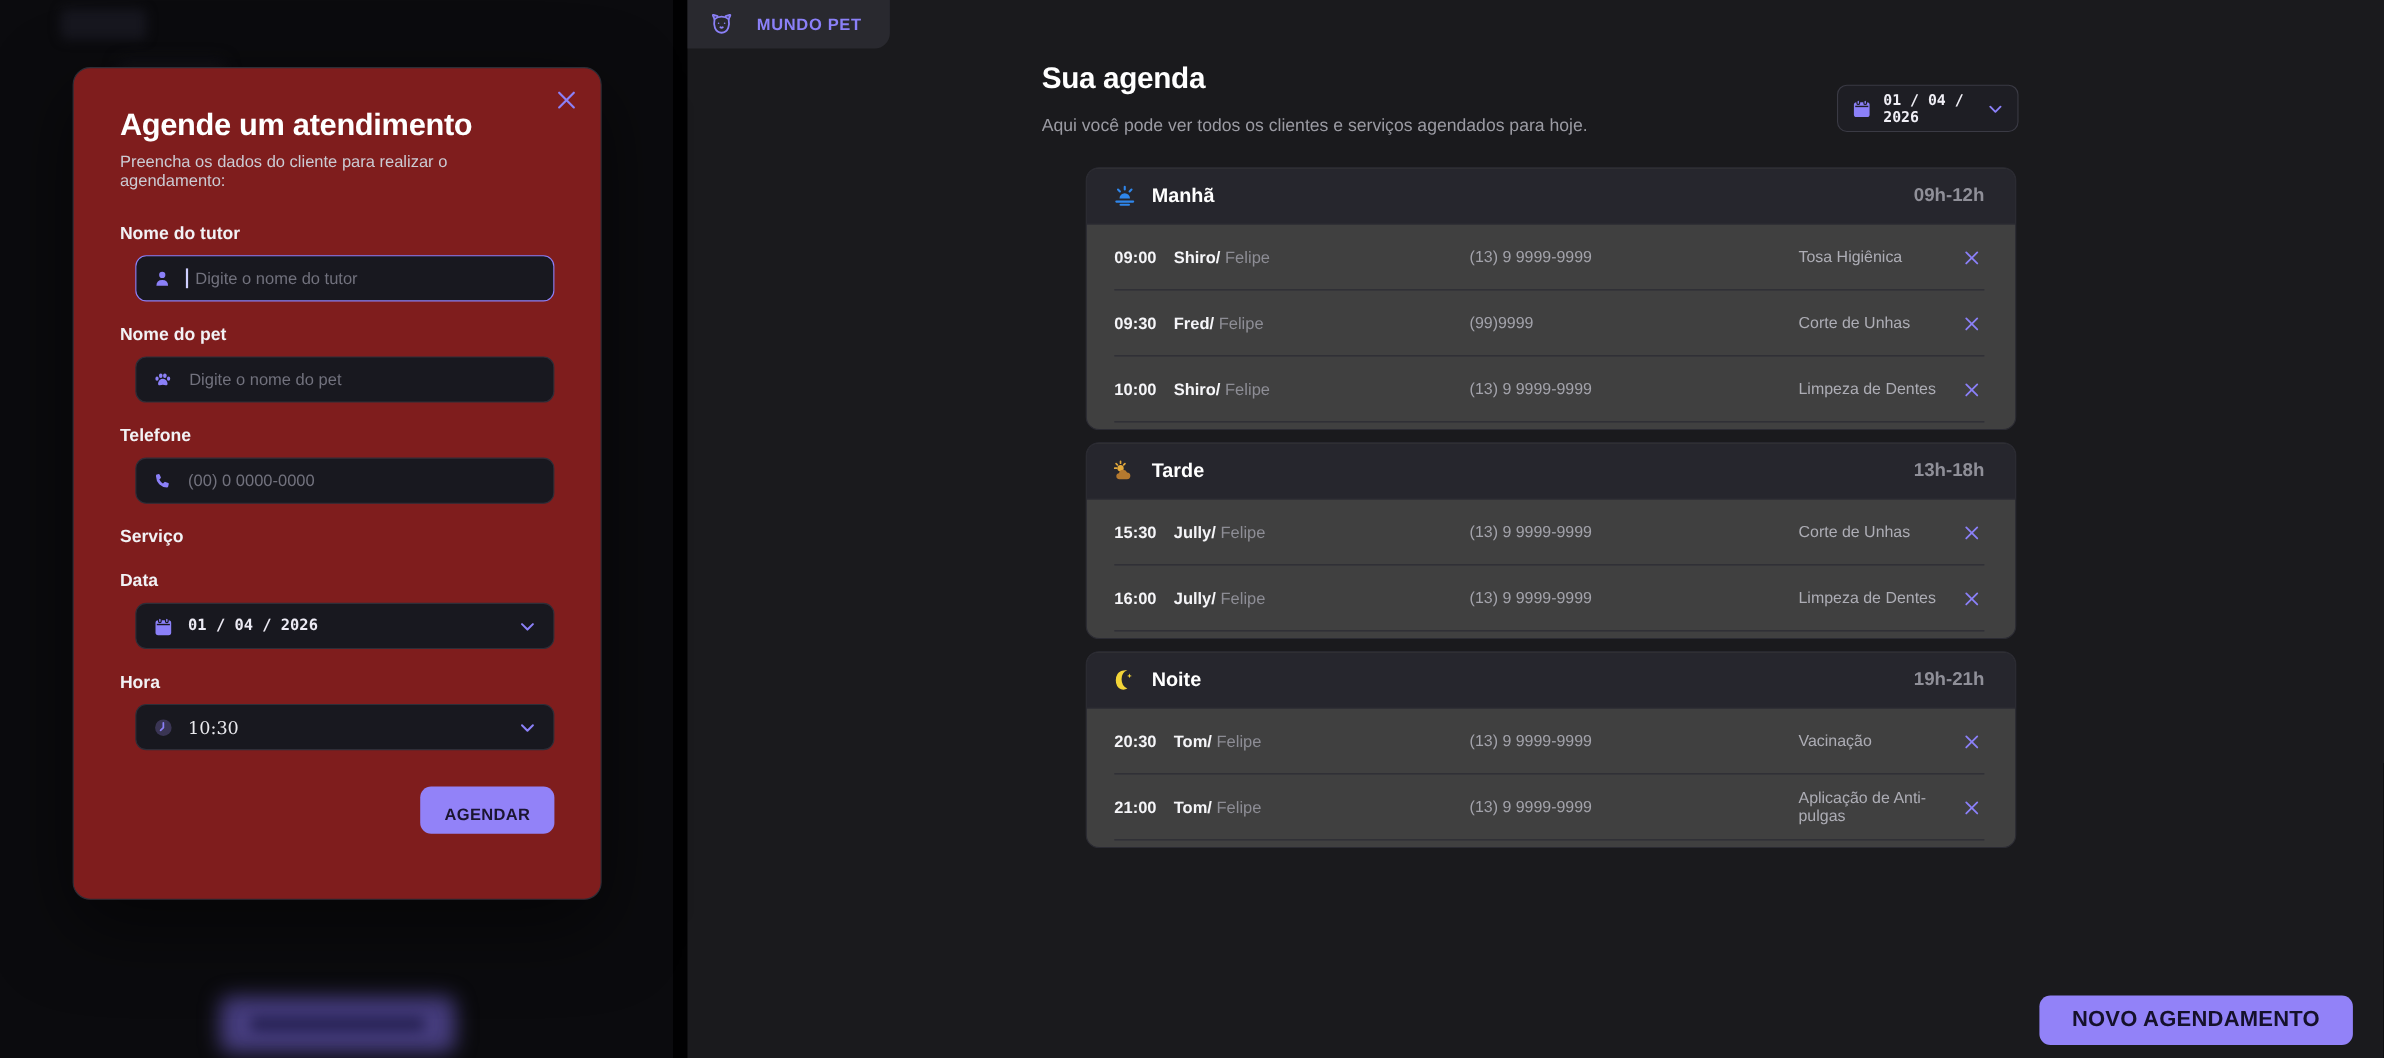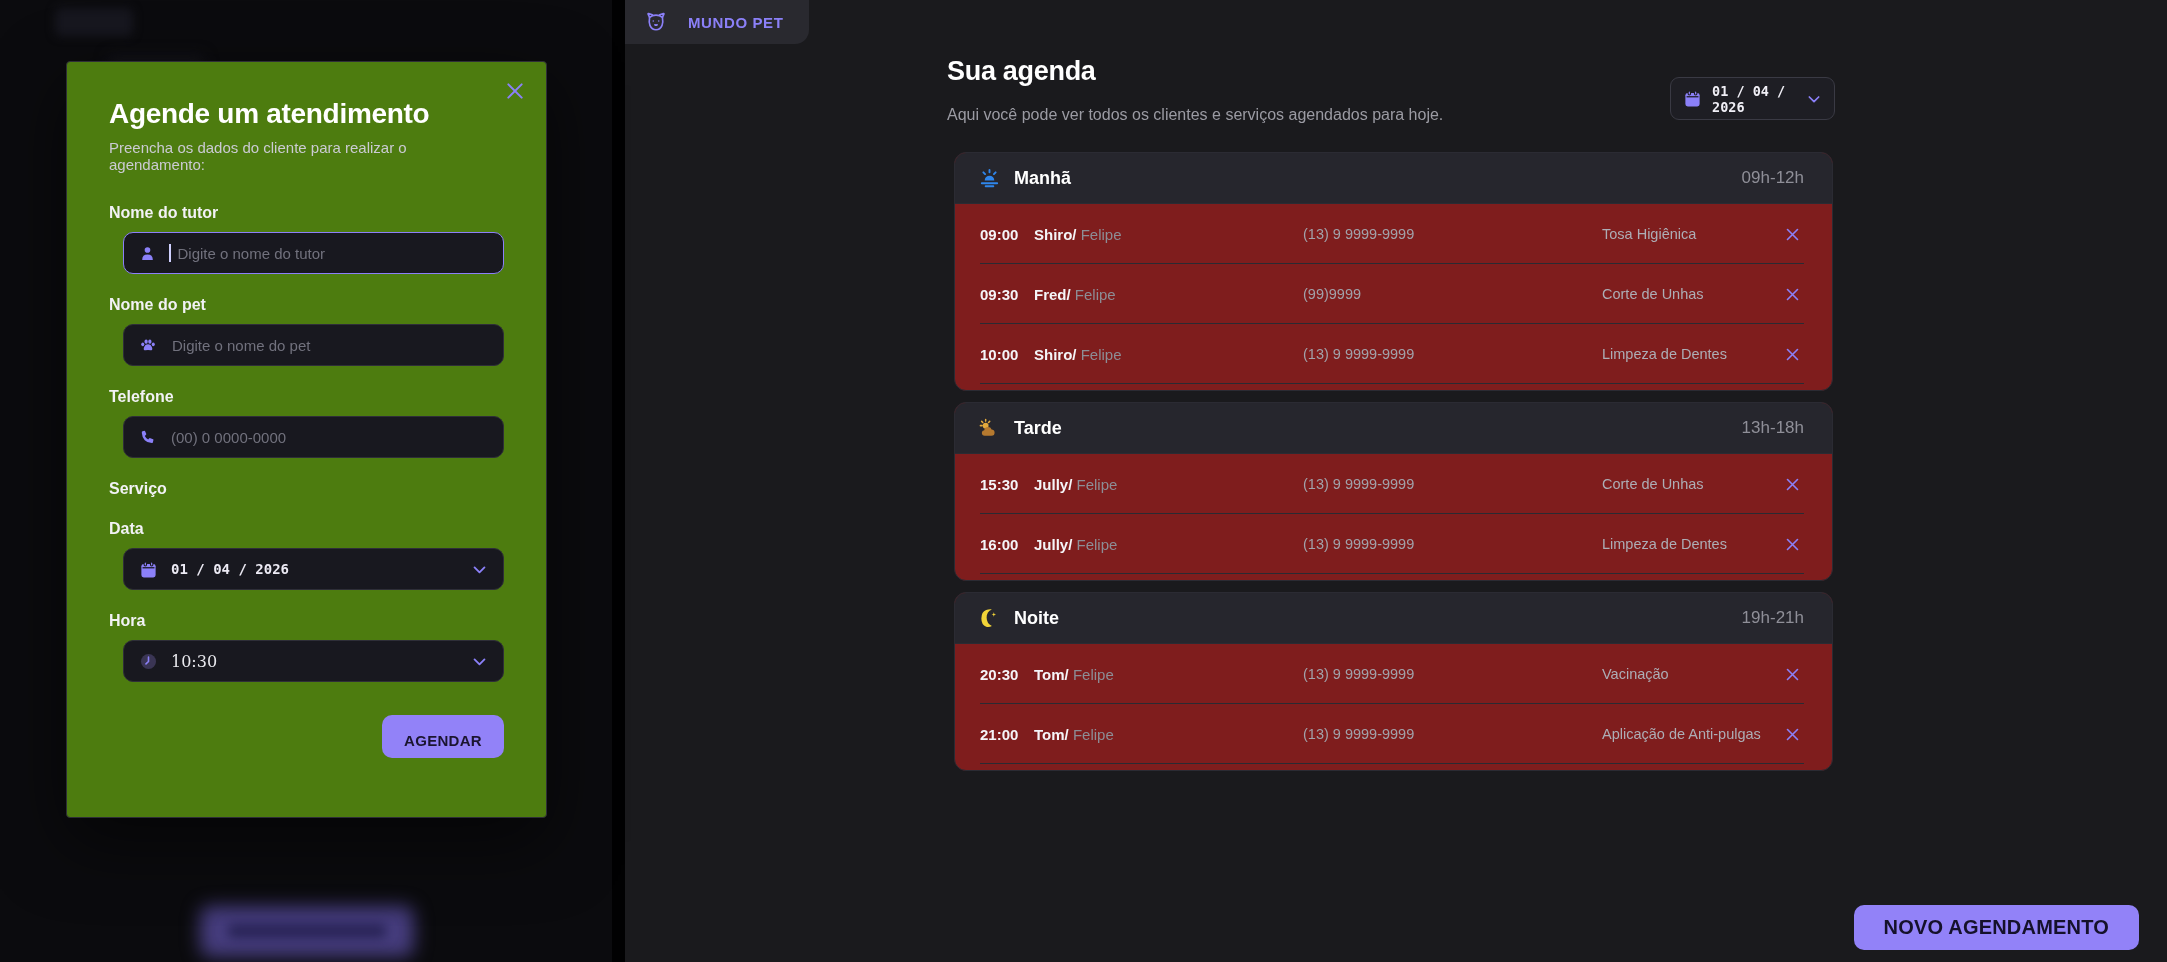--- a/index.html
+++ b/index.html
@@ -7,22 +7,22 @@
 
   
   .left-page{position:absolute;left:0;top:0;width:612px;height:962px;background:#0b0b0e;overflow:hidden;}
   .page-divider{position:absolute;left:612px;top:0;width:13px;height:962px;background:#010102;}
   .blur-badge{position:absolute;left:55px;top:8px;width:78px;height:28px;background:#17171f;border-radius:6px;filter:blur(5px);}
   .blur-title{position:absolute;left:108px;top:55px;width:96px;height:26px;background:#121218;border-radius:5px;filter:blur(7px);}
   .blur-button{position:absolute;left:200px;top:906px;width:214px;height:51px;background:#463d7e;border-radius:10px;filter:blur(9px);}
   .blur-button-text{position:absolute;left:228px;top:924px;width:158px;height:14px;background:#272254;border-radius:4px;filter:blur(6px);}
 
   
-  .modal{position:absolute;left:66px;top:61px;width:481px;height:757px;background:#4d7c0f;border:1px solid #2e2e37;
-         border-radius:4px;box-shadow:0 24px 70px rgba(0,0,0,.55);box-sizing:border-box;padding:36px 42px 0 42px;z-index:5;}
+  .modal{position:absolute;left:66px;top:61px;width:481px;height:757px;background:#7f1d1d;border:1px solid #2e2e37;
+         border-radius:16px;box-shadow:0 24px 70px rgba(0,0,0,.55);box-sizing:border-box;padding:36px 42px 0 42px;z-index:5;}
   .modal-close{position:absolute;top:18px;right:20px;width:22px;height:22px;cursor:pointer;display:flex;align-items:center;justify-content:center;}
   .modal-title{color:#fff;font-size:28px;font-weight:800;letter-spacing:-.3px;margin:0;}
   .modal-subtitle{color:#cbcbd3;font-size:15px;margin-top:9px;}
   .field{margin-top:22px;}
   .field-label{color:#f2f2f5;font-size:16px;font-weight:700;margin-bottom:10px;}
   .input-box{height:42px;background:#18181f;border:1px solid #2e2e38;border-radius:10px;display:flex;align-items:center;
              gap:13px;padding:0 15px;box-sizing:border-box;margin-left:14px;}
   .input-box.focused{border-color:#8b80f8;}
   .input-box input{flex:1;background:transparent;border:none;outline:none;color:#e8e8ec;font-size:15px;
                    font-family:"Liberation Sans","DejaVu Sans",sans-serif;}
@@ -41,25 +41,25 @@
   .brand-badge{position:absolute;left:0;top:0;height:44px;background:#29292f;border-radius:0 0 14px 0;
                display:flex;align-items:center;gap:21px;padding:0 26px 0 20px;}
   .brand-text{color:#8b80f8;font-weight:800;font-size:15px;letter-spacing:.6px;}
   .agenda-title{position:absolute;left:322px;top:56px;color:#fff;font-size:27px;font-weight:800;letter-spacing:-.3px;}
   .agenda-subtitle{position:absolute;left:322px;top:106px;color:#9b9ba3;font-size:16px;}
   .date-chip{position:absolute;left:1045px;top:77px;width:165px;height:43px;background:#1e1e24;border:1px solid #3a3a44;
              border-radius:9px;display:flex;align-items:center;gap:10px;padding:0 12px;box-sizing:border-box;cursor:pointer;}
   .date-chip-text{color:#f0eff6;font-family:"DejaVu Sans Mono",monospace;font-weight:700;font-size:13.5px;}
 
   .sections{position:absolute;left:329px;top:152px;width:879px;}
-  .card{background:#7f1d1d;border:1px solid #2b2b33;border-radius:12px;margin-bottom:11px;overflow:hidden;padding-bottom:6px;}
+  .card{background:#404040;border:1px solid #2b2b33;border-radius:12px;margin-bottom:11px;overflow:hidden;padding-bottom:6px;margin-left:33px;}
   .card-header{height:50px;background:#26262d;border-bottom:1px solid #2b2b33;display:flex;align-items:center;
                padding:0 28px 0 23px;gap:13px;}
   .card-header .sec-name{color:#fff;font-size:18px;font-weight:800;}
-  .card-header .sec-range{margin-left:auto;color:#8f8f98;font-size:17px;font-weight:400;}
+  .card-header .sec-range{margin-left:auto;color:#8f8f98;font-size:17px;font-weight:700;}
   .row{height:60px;display:grid;grid-template-columns:54px 269px 299px 1fr 20px;align-items:center;
        padding:0 30px 0 25px;position:relative;}
   .row::after{content:'';position:absolute;left:25px;right:28px;bottom:0;height:1px;background:#2a2a32;}
   .cell-time{color:#f5f5f8;font-size:15px;font-weight:800;}
   .cell-pet{font-size:15px;}
   .cell-pet .pet{color:#f5f5f8;font-weight:800;}
   .cell-pet .tutor{color:#8d8d95;font-weight:400;}
   .cell-phone{color:#a2a2aa;font-size:14.5px;}
   .cell-service{color:#adadb5;font-size:14.5px;}
   .row-remove{cursor:pointer;display:flex;align-items:center;justify-content:center;}

